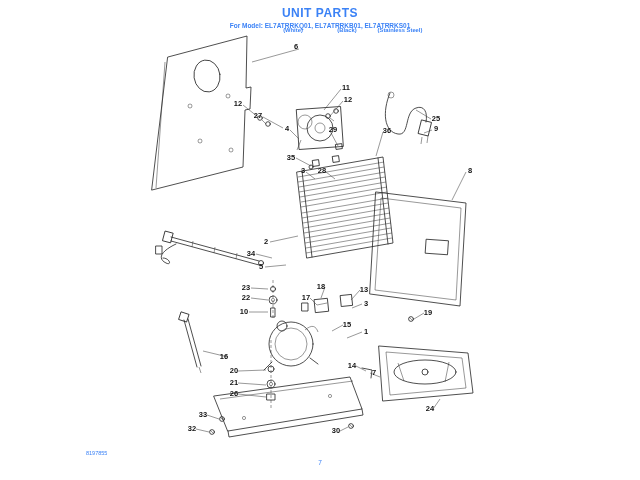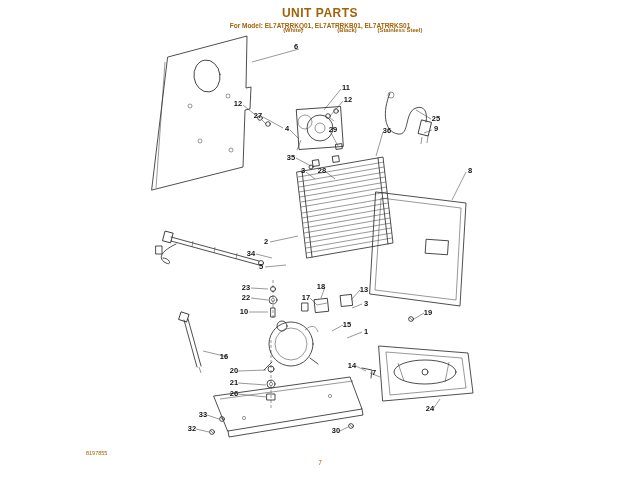--- a/index.html
+++ b/index.html
@@ -1,18 +1,18 @@
 <!DOCTYPE html>
 <html><head>
 <meta charset="utf-8">
 <style>
   html,body{margin:0;padding:0;background:#888;}
   .page{
     position:relative;width:640px;height:480px;background:#ffffff;
-    font-family:"Liberation Sans",sans-serif;color:#a16207;overflow:hidden;
+    font-family:"Liberation Sans",sans-serif;color:#3b82f6;overflow:hidden;
     margin:0 auto;
   }
   .hdr{position:absolute;left:0;top:6px;width:100%;text-align:center;}
   .title{font-size:12px;font-weight:bold;letter-spacing:.5px;}
   .models{font-size:6.5px;font-weight:bold;margin-top:2px;}
   .finish{position:absolute;top:27px;font-size:5.8px;font-weight:bold;transform:translateX(-50%);}
   .f-white{left:293px;}
   .f-black{left:347px;}
   .f-steel{left:400px;}
   .art{position:absolute;left:0;top:0;}

